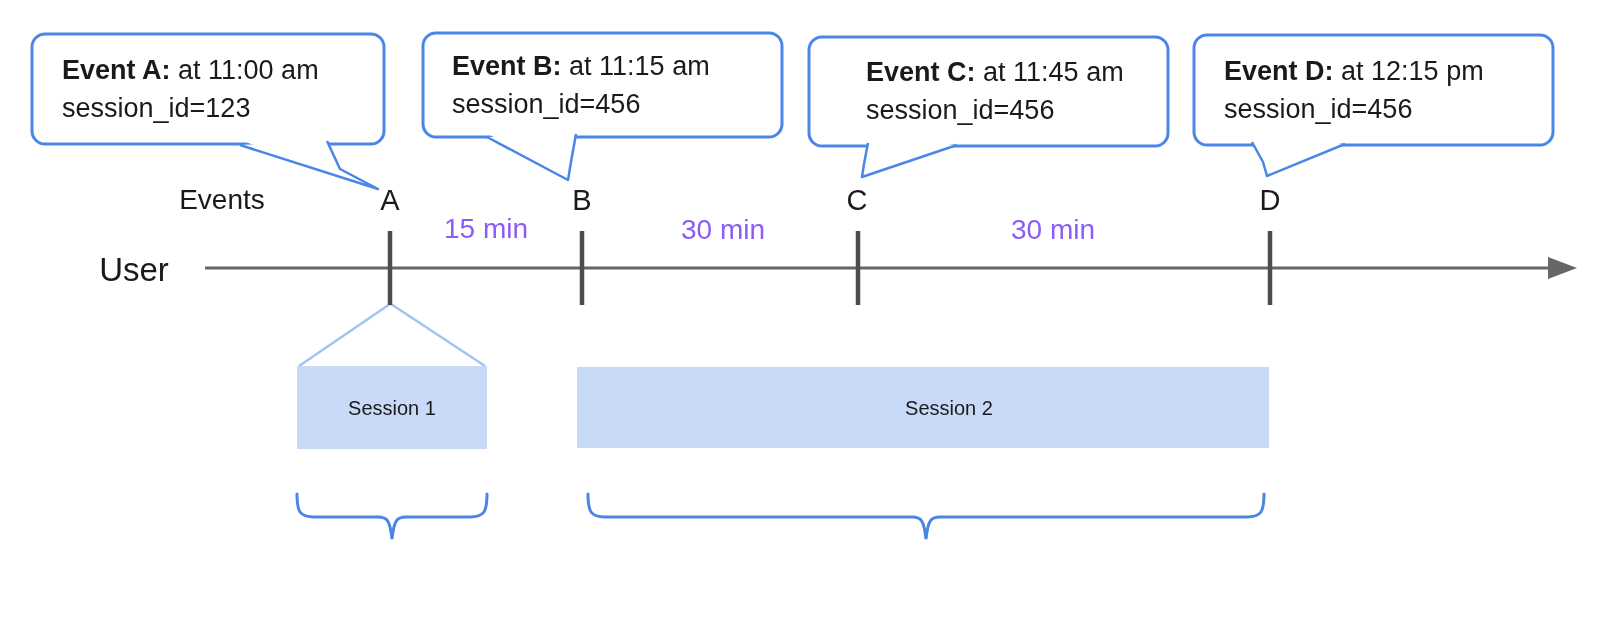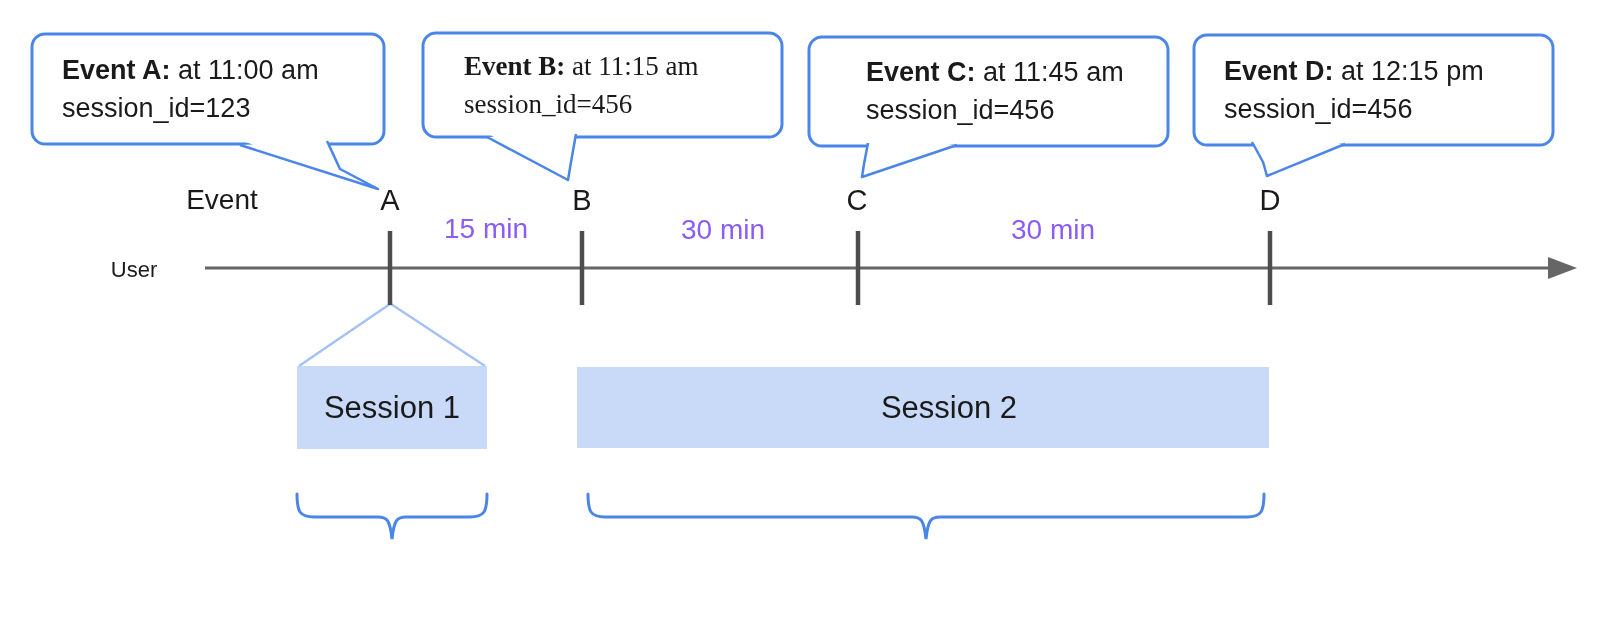--- a/index.html
+++ b/index.html
@@ -6,24 +6,24 @@
   .stage{
     position:relative;width:1614px;height:642px;background:#ffffff;
     font-family:"Liberation Sans",sans-serif;color:#1a1a1a;overflow:hidden;
   }
   .abs{position:absolute;}
   .center{transform:translate(-50%,-50%);white-space:nowrap;}
   svg{position:absolute;left:0;top:0;}
   .callout-text{font-size:27px;line-height:38px;white-space:nowrap;}
   .callout-text b{font-weight:bold;}
   .row-label{font-size:28px;}
-  .user-label{font-size:22px;}
+  .user-label{font-size:33px;}
   .marker{font-size:29px;}
   .interval{font-size:28px;color:#8b5cf6;}
-  .session-label{font-size:31px;}
+  .session-label{font-size:20px;}
   .length-label{font-size:28px;}
 </style>
 </head>
 <body>
 
 <div class="stage">
 
   <svg width="1614" height="642" viewBox="0 0 1614 642">
 
     <rect x="297" y="366" width="190" height="83" fill="#c9daf8"></rect>
@@ -58,34 +58,34 @@
     <path d="M 957,145 L 862,177 L 864,164 L 868,143" stroke="#4a86e8" stroke-width="2.5" fill="#ffffff" stroke-linejoin="round"></path>
 
     <polygon points="1252,141 1345,141 1267,176" fill="#ffffff"></polygon>
     <path d="M 1345,144 L 1267,176 L 1263,162 L 1252,142" stroke="#4a86e8" stroke-width="2.5" fill="#ffffff" stroke-linejoin="round"></path>
   </svg>
 
   <div class="abs callout-text" style="left:62px;top:51px;">
     <div><b>Event A:</b> <span>at 11:00 am</span></div>
     <div>session_id=123</div>
   </div>
-  <div class="abs callout-text" style="left:464px;top:47px;font-family:Liberation Serif, serif;">
+  <div class="abs callout-text" style="left:452px;top:47px;">
     <div><b>Event B:</b> <span>at 11:15 am</span></div>
     <div>session_id=456</div>
   </div>
   <div class="abs callout-text" style="left:840px;top:53px;margin-left:26px;">
     <div><b>Event C:</b> <span>at 11:45 am</span></div>
     <div>session_id=456</div>
   </div>
   <div class="abs callout-text" style="left:1224px;top:52px;">
     <div><b>Event D:</b> <span>at 12:15 pm</span></div>
     <div>session_id=456</div>
   </div>
 
-  <div class="abs center row-label" style="left:222px;top:200px;">Event</div>
+  <div class="abs center row-label" style="left:222px;top:200px;">Events</div>
   <div class="abs center user-label" style="left:134px;top:270px;">User</div>
 
   <div class="abs center marker" style="left:390px;top:200px;">A</div>
   <div class="abs center marker" style="left:582px;top:200px;">B</div>
   <div class="abs center marker" style="left:857px;top:200px;">C</div>
   <div class="abs center marker" style="left:1270px;top:200px;">D</div>
 
   <div class="abs center interval" style="left:486px;top:229px;">15 min</div>
   <div class="abs center interval" style="left:723px;top:230px;">30 min</div>
   <div class="abs center interval" style="left:1053px;top:230px;">30 min</div>

